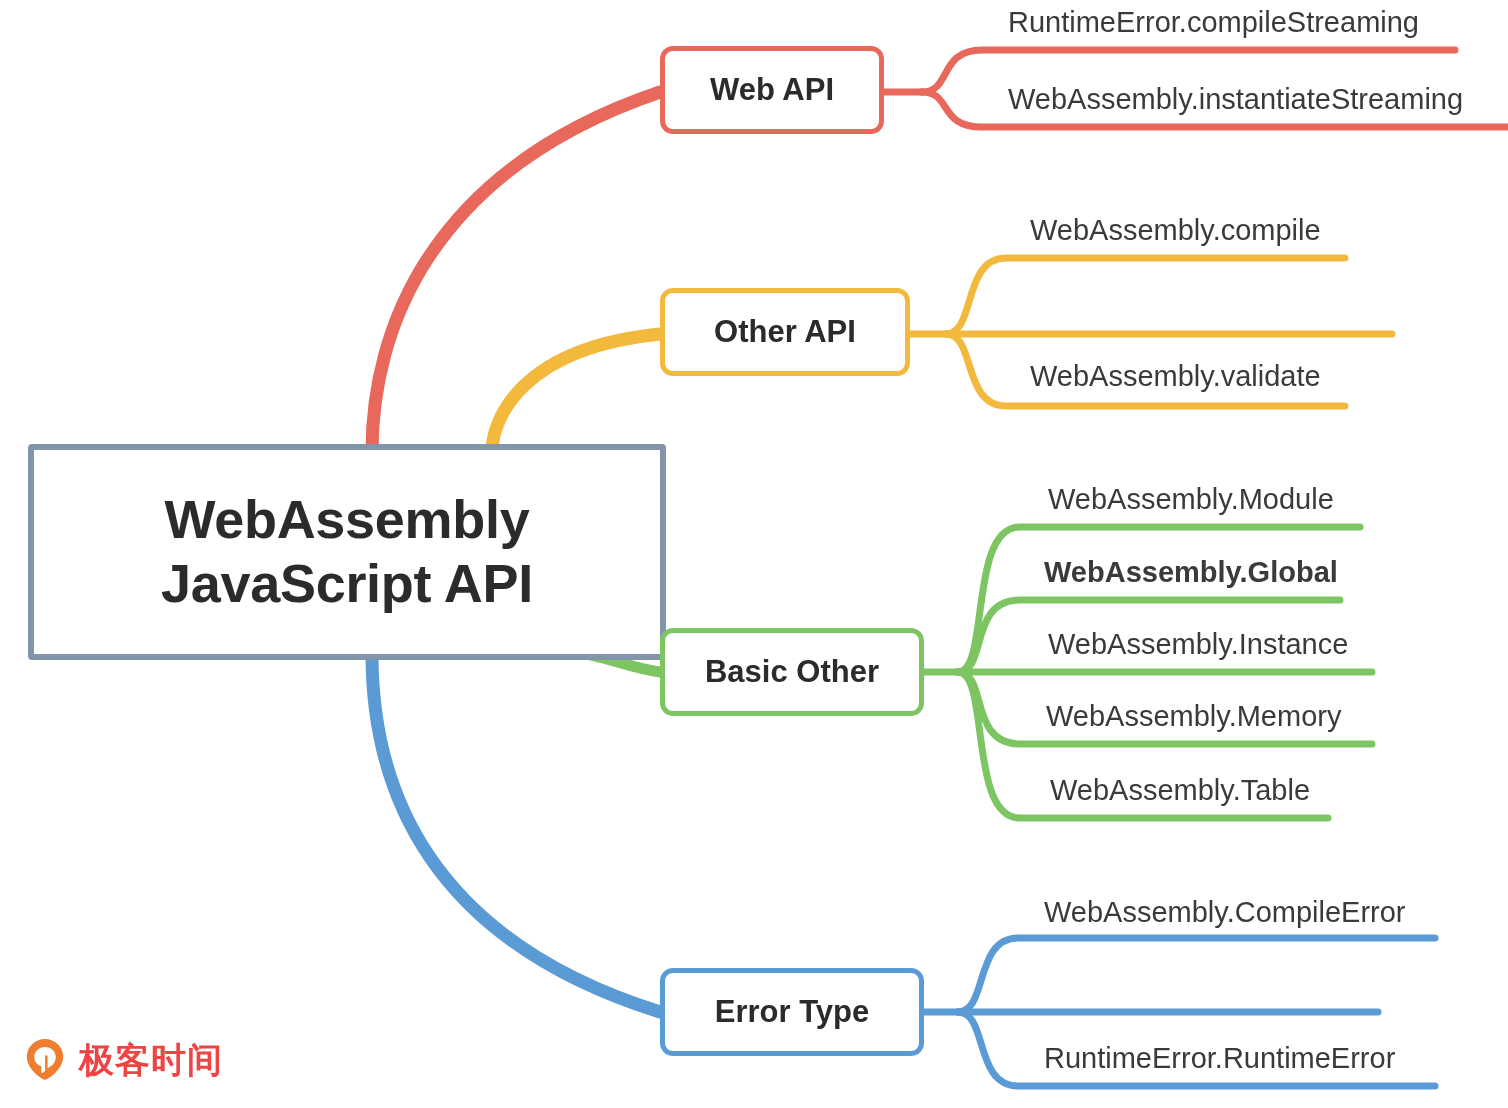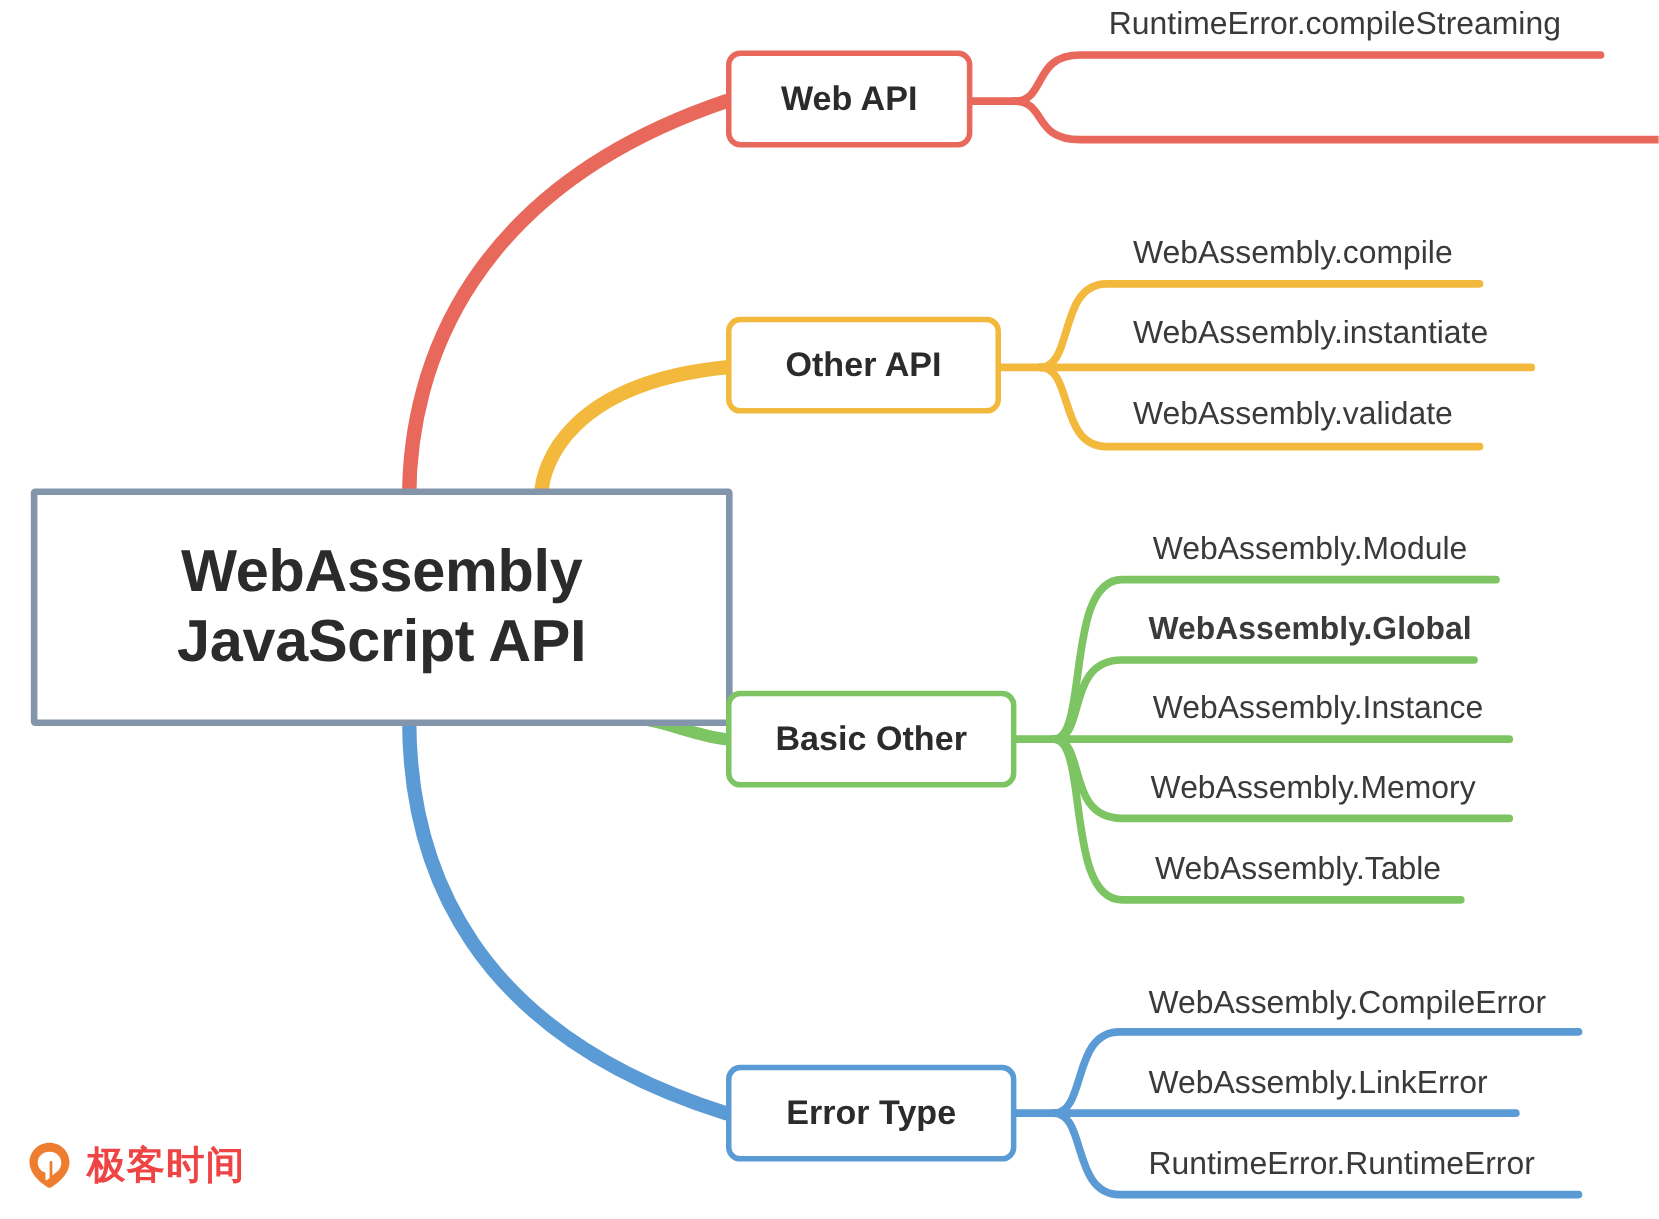--- a/index.html
+++ b/index.html
@@ -149,33 +149,32 @@
     <span>Other API</span>
   </div>
   <div class="node branch-node branch-basic">
     <span>Basic Other</span>
   </div>
   <div class="node branch-node branch-error">
     <span>Error Type</span>
   </div>
 
   <div class="leaf" style="left:1008px; top:8px;">RuntimeError.compileStreaming</div>
+  <div class="leaf" style="left:1008px; top:85px;">WebAssembly.instantiateStreaming</div>
 
   <div class="leaf" style="left:1030px; top:216px;">WebAssembly.compile</div>
-  <div class="leaf" style="left:1030px; top:289px;">WebAssembly.instantiate</div>
   <div class="leaf" style="left:1030px; top:362px;">WebAssembly.validate</div>
 
   <div class="leaf" style="left:1048px; top:485px;">WebAssembly.Module</div>
   <div class="leaf" style="left:1044px; top:558px;font-weight:bold;">WebAssembly.Global</div>
   <div class="leaf" style="left:1048px; top:630px;">WebAssembly.Instance</div>
   <div class="leaf" style="left:1046px; top:702px;">WebAssembly.Memory</div>
   <div class="leaf" style="left:1050px; top:776px;">WebAssembly.Table</div>
 
   <div class="leaf" style="left:1044px; top:898px;">WebAssembly.CompileError</div>
-  <div class="leaf" style="left:1044px; top:971px;">WebAssembly.LinkError</div>
   <div class="leaf" style="left:1044px; top:1044px;">RuntimeError.RuntimeError</div>
 
   <div id="logo">
     <svg class="logo-mark" viewBox="0 0 48 48">
       <path d="M24 3 C13.5 3 5 11.3 5 21.6 C5 31 13 39.8 22.2 45.2 C23.3 45.9 24.7 45.9 25.8 45.2 C35 39.8 43 31 43 21.6 C43 11.3 34.5 3 24 3 Z" fill="#ef7d30"></path>
       <path d="M24 11.5 C17.6 11.5 12.8 16.1 12.8 21.8 C12.8 26.4 15.8 30.2 20.2 31.5 L20.2 37.6 C20.2 38.4 21.1 38.8 21.7 38.3 L24.1 36.2 L24.1 21.4 C24.1 20.7 24.7 20.2 25.4 20.2 C26.1 20.2 26.7 20.7 26.7 21.4 L26.7 34 L28.9 32.1 C32.6 30.4 35.2 26.5 35.2 21.8 C35.2 16.1 30.4 11.5 24 11.5 Z" fill="#ffffff"></path>
     </svg>
     <span class="logo-text">极客时间</span>
   </div>
 

